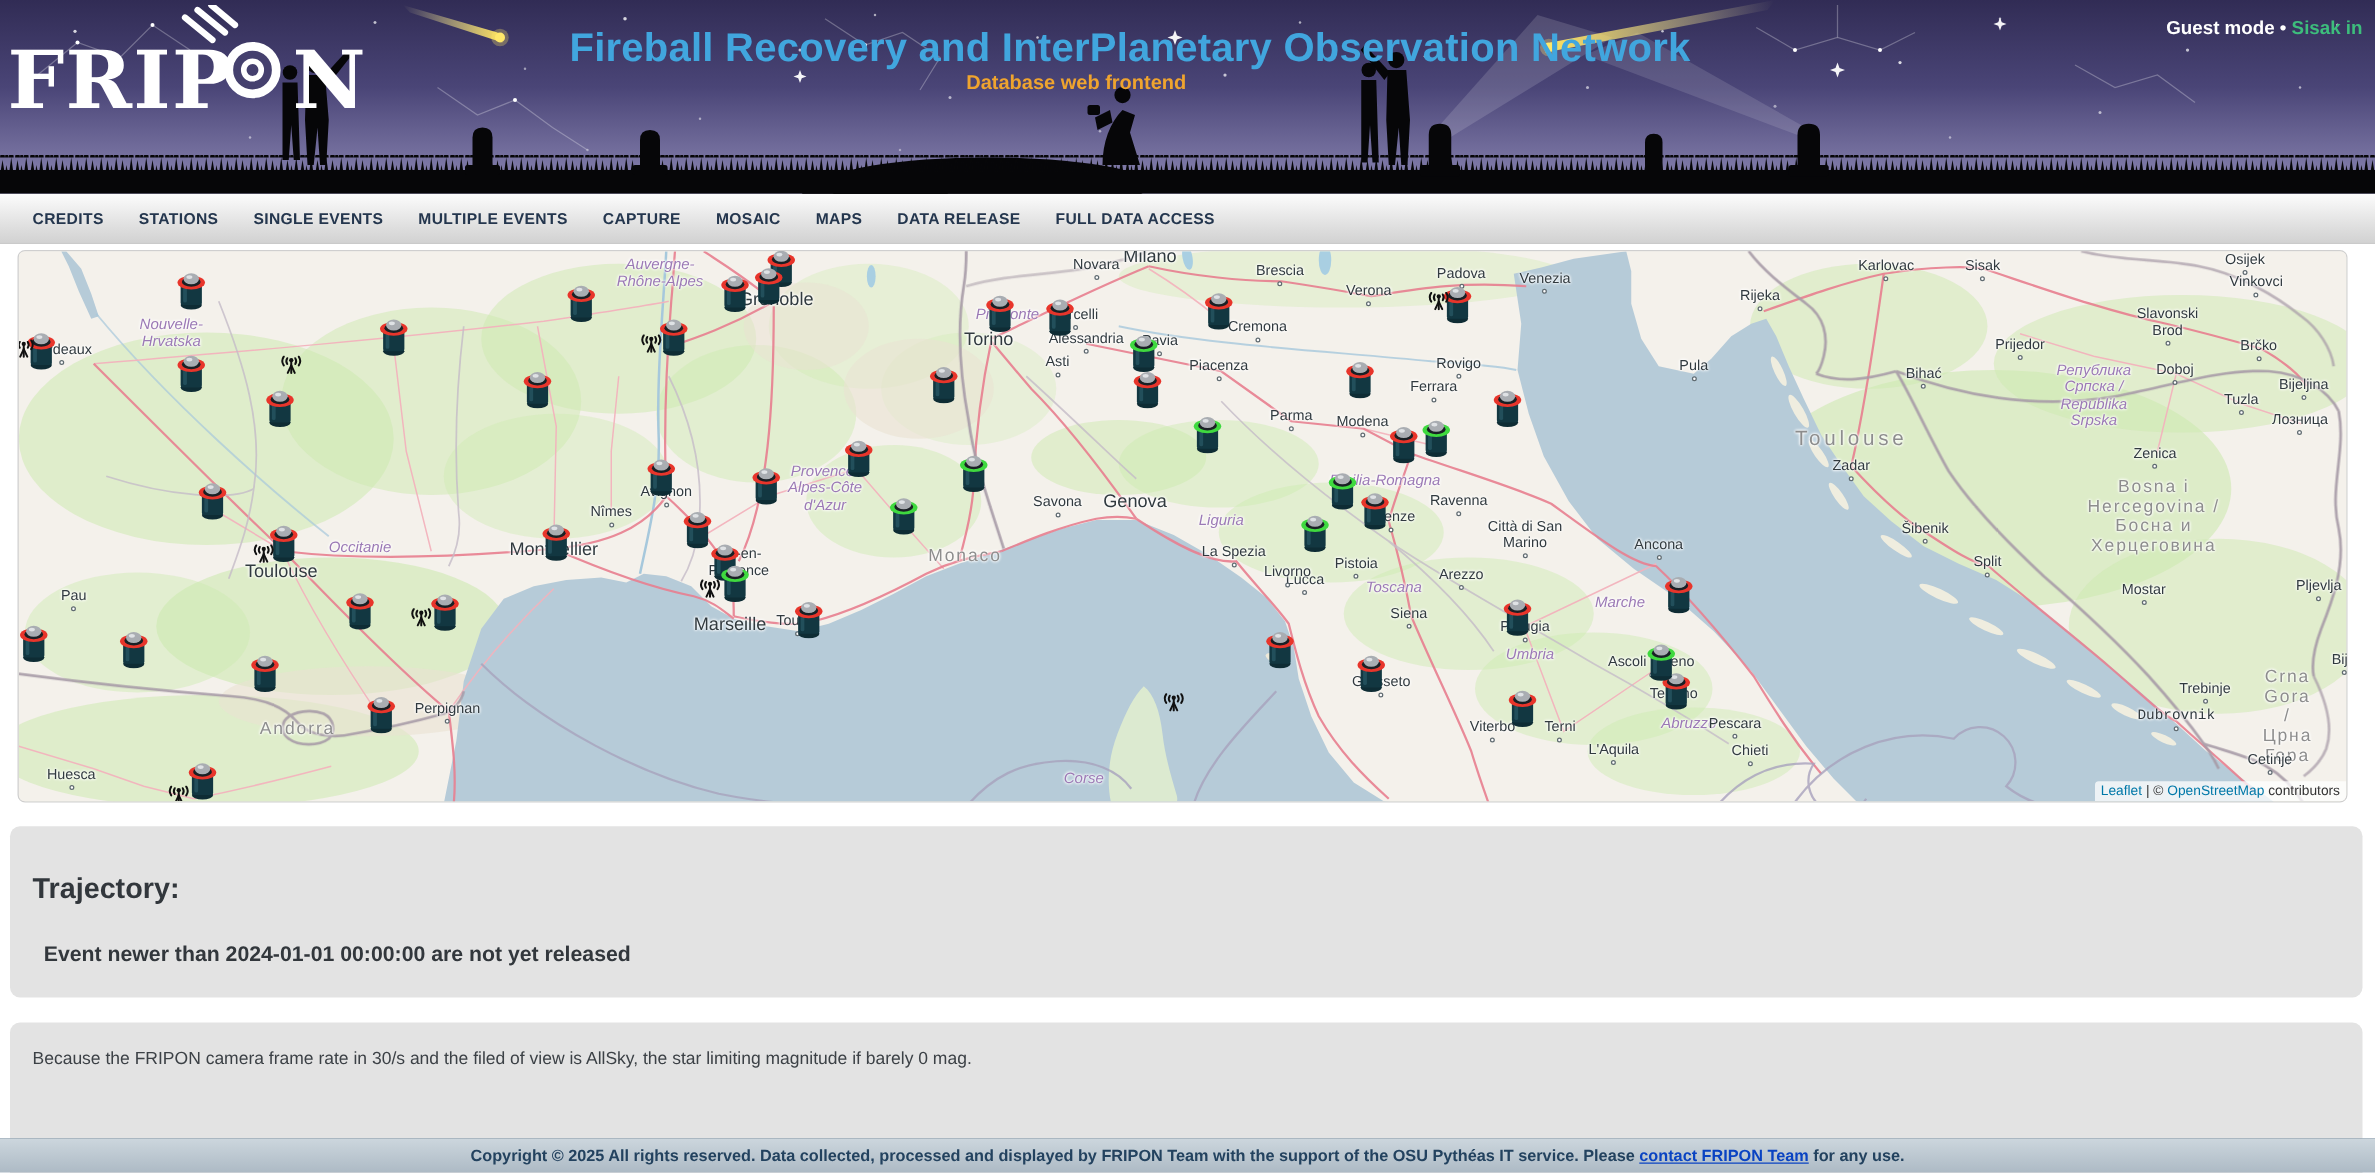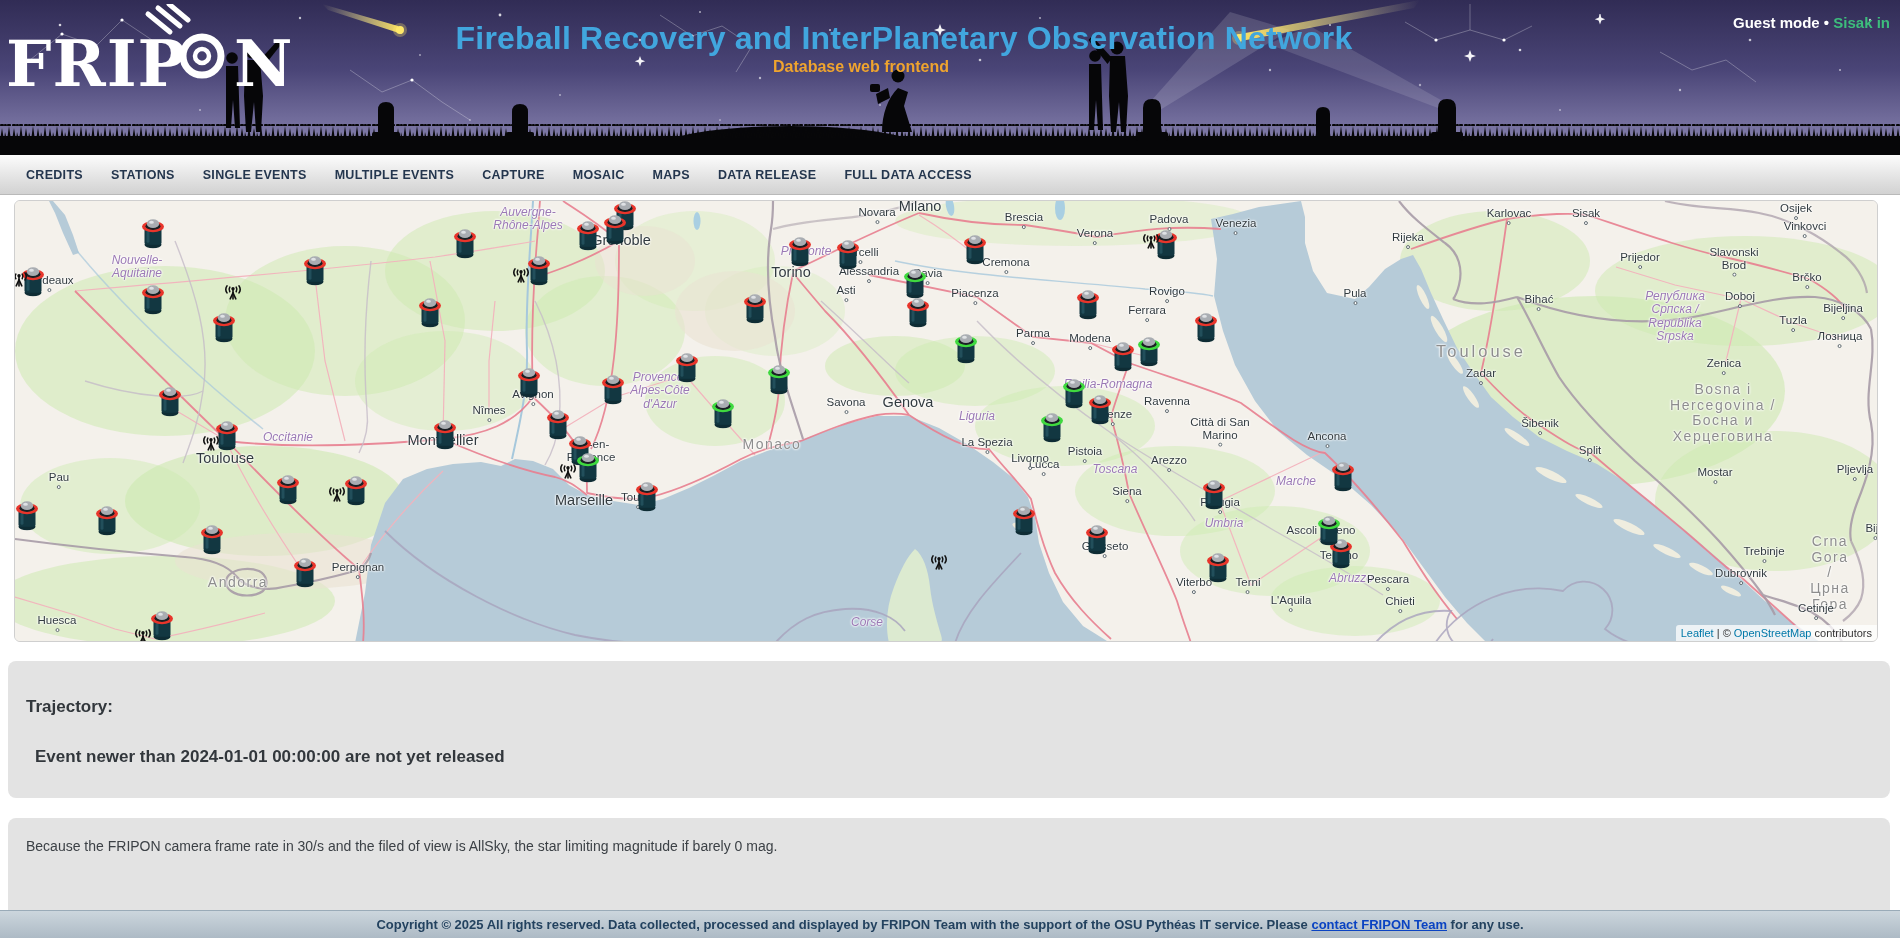--- a/index.html
+++ b/index.html
@@ -42,21 +42,21 @@
   .marker { position:absolute; transform:translate(-50%,-62%); cursor:pointer; }
   .antenna { position:absolute; transform:translate(-50%,-55%); }
   .attribution { position:absolute; right:0; bottom:0; background:rgba(255,255,255,.75);
     font-size:11px; color:#333; padding:2px 5px; border-top-left-radius:3px; }
   .attribution a { color:#0078a8; text-decoration:none; cursor:pointer; }
 
   
   .panel { position:absolute; left:8px; width:1882px; background:#e3e3e3; border-radius:8px; }
   .panel-trajectory { top:661px; height:137px; }
   .panel-astrometry { top:818px; height:140px; }
-  .panel h2 { font-size:17px; font-weight:bold; color:#32373c; padding:36px 0 0 18px; }
+  .panel h2 { font-size:23px; font-weight:bold; color:#32373c; padding:36px 0 0 18px; }
   .panel-astrometry h2 { padding-top:26px; }
   .panel .body-strong { font-size:17px; font-weight:bold; color:#32373c; padding:30px 0 0 27px; }
   .panel .body-normal { font-size:14px; color:#3c4146; padding:20px 0 0 18px; }
 
   
   .footer { position:fixed; left:0; bottom:0; width:1900px; height:28px;
     background:linear-gradient(#ccd6dd,#adbac5); border-top:1px solid #9aabb8;
     text-align:center; line-height:27px; font-size:13px; font-weight:bold; color:#23425f; z-index:50; }
   .footer a { color:#0a43c2; text-decoration:underline; cursor:pointer; }
 </style>
@@ -353,21 +353,21 @@
     <g stroke="#a8a2bd" stroke-width="1.8" fill="none" opacity=".8">
       <path d="M370 330 C420 380 500 420 560 434 C600 442 620 442 630 442"></path>
       <path d="M760 442 C780 420 800 410 830 408 C860 406 880 416 890 430"></path>
       <path d="M940 442 C950 410 980 380 1006 352"></path>
       <path d="M1420 442 C1450 400 1500 380 1548 390 A26 26 0 1 1 1590 428 C1600 436 1610 440 1616 442"></path>
       <path d="M1360 442 C1380 420 1406 408 1436 410 A24 24 0 1 0 1478 438"></path>
     </g>
   </svg>
   <div id="map-layer" style="position:absolute;inset:0;">
       <div class="map-label region" style="left: 122px; top: 66px;">Nouvelle-
-Aquitaine</div>
+Hrvatska</div>
       <div class="map-label region" style="left: 273px; top: 237px;">Occitanie</div>
       <div class="map-label region" style="left: 513px; top: 18px;">Auvergne-
 Rhône-Alpes</div>
       <div class="map-label region" style="left: 645px; top: 190px;">Provence-
 Alpes-Côte
 d'Azur</div>
       <div class="map-label region" style="left: 791px; top: 51px;">Piemonte</div>
       <div class="map-label region" style="left: 962px; top: 216px;">Liguria</div>
       <div class="map-label region" style="left: 1093px; top: 184px;">Emilia-Romagna</div>
       <div class="map-label region" style="left: 1100px; top: 269px;">Toscana</div>
@@ -440,34 +440,34 @@
       <div class="map-label city" style="left: 1205px; top: 230px;">Città di San
 Marino<span class="ring"></span></div>
       <div class="map-label city" style="left: 1340px; top: 95px;">Pula<span class="ring"></span></div>
       <div class="map-label city" style="left: 1393px; top: 39px;">Rijeka<span class="ring"></span></div>
       <div class="map-label city" style="left: 1494px; top: 15px;">Karlovac<span class="ring"></span></div>
       <div class="map-label city" style="left: 1571px; top: 15px;">Sisak<span class="ring"></span></div>
       <div class="map-label city" style="left: 1781px; top: 10px;">Osijek<span class="ring"></span></div>
       <div class="map-label city" style="left: 1790px; top: 28px;">Vinkovci<span class="ring"></span></div>
       <div class="map-label city" style="left: 1719px; top: 60px;">Slavonski
 Brod<span class="ring"></span></div>
-      <div class="map-label city" style="left: 1601px; top: 59px; margin-left: 24px;">Prijedor<span class="ring"></span></div>
+      <div class="map-label city" style="left: 1601px; top: 78px;">Prijedor<span class="ring"></span></div>
       <div class="map-label city" style="left: 1524px; top: 101px;">Bihać<span class="ring"></span></div>
       <div class="map-label city" style="left: 1725px; top: 98px;">Doboj<span class="ring"></span></div>
       <div class="map-label city" style="left: 1792px; top: 79px;">Brčko<span class="ring"></span></div>
       <div class="map-label city" style="left: 1828px; top: 110px;">Bijeljina<span class="ring"></span></div>
       <div class="map-label city" style="left: 1778px; top: 122px;">Tuzla<span class="ring"></span></div>
       <div class="map-label city" style="left: 1825px; top: 138px;">Лозница<span class="ring"></span></div>
       <div class="map-label city" style="left: 1709px; top: 165px;">Zenica<span class="ring"></span></div>
       <div class="map-label city" style="left: 1466px; top: 175px;">Zadar<span class="ring"></span></div>
       <div class="map-label city" style="left: 1525px; top: 225px;">Šibenik<span class="ring"></span></div>
       <div class="map-label city" style="left: 1575px; top: 252px;">Split<span class="ring"></span></div>
       <div class="map-label city" style="left: 1700px; top: 274px;">Mostar<span class="ring"></span></div>
       <div class="map-label city" style="left: 1749px; top: 353px;">Trebinje<span class="ring"></span></div>
-      <div class="map-label city" style="left: 1726px; top: 375px;">Dubrovnik<span class="ring"></span></div>
+      <div class="map-label city" style="left: 1726px; top: 375px; font-family: Liberation Mono, monospace;">Dubrovnik<span class="ring"></span></div>
       <div class="map-label city" style="left: 1801px; top: 410px;">Cetinje<span class="ring"></span></div>
       <div class="map-label city" style="left: 1840px; top: 271px;">Pljevlja<span class="ring"></span></div>
       <div class="map-label city" style="left: 1860px; top: 330px;">Bije<span class="ring"></span></div>
       <div class="marker" style="left: 138px; top: 38px;"><svg width="26" height="32" viewBox="0 0 26 32">
           <ellipse cx="13" cy="28" rx="8.5" ry="3.5" fill="#0e2c34"></ellipse>
           <rect x="4.5" y="10" width="17" height="18" rx="2" fill="#123741"></rect>
           <rect x="6.5" y="12" width="3" height="14" rx="1.5" fill="#2a5a66" opacity=".7"></rect>
           <ellipse cx="13" cy="10" rx="11" ry="5.5" fill="#e8352b"></ellipse>
           <ellipse cx="13" cy="9.5" rx="7.5" ry="3.8" fill="#1a2025"></ellipse>
           <ellipse cx="13" cy="7" rx="6.2" ry="4.4" fill="#a9adb2"></ellipse>

